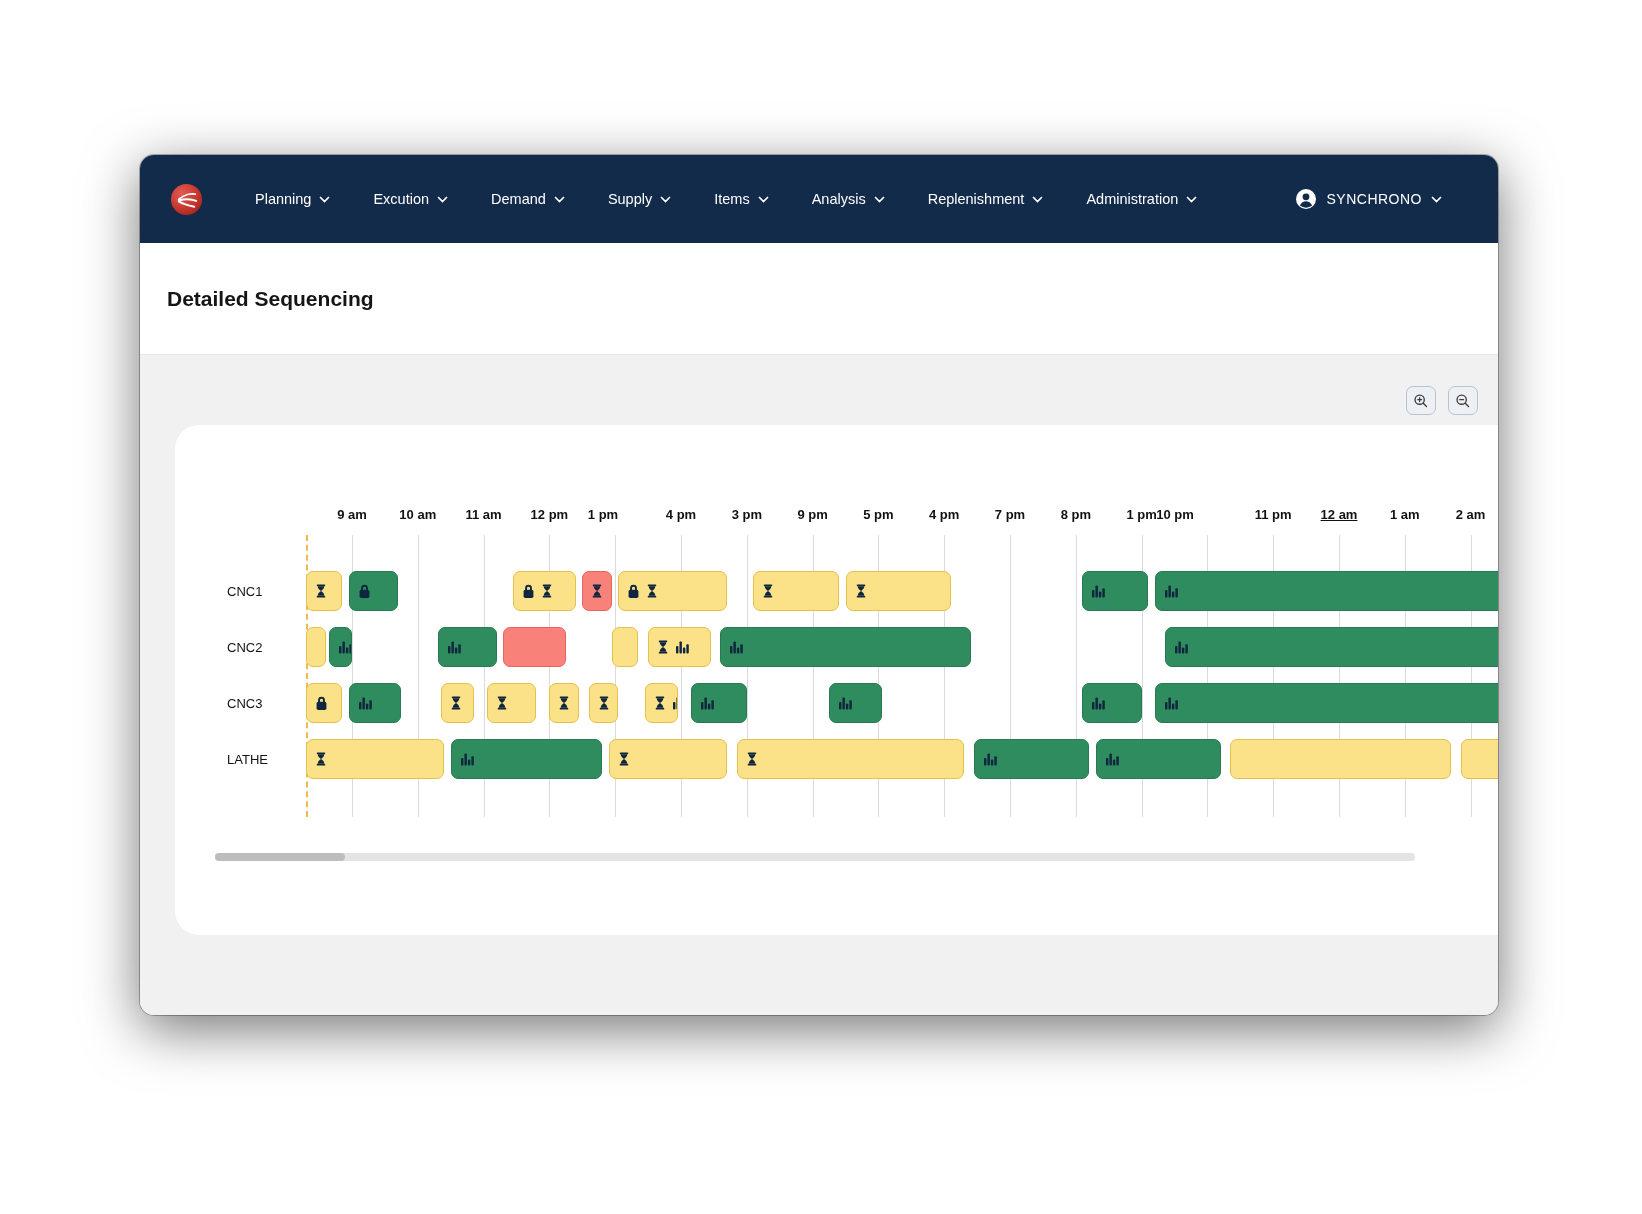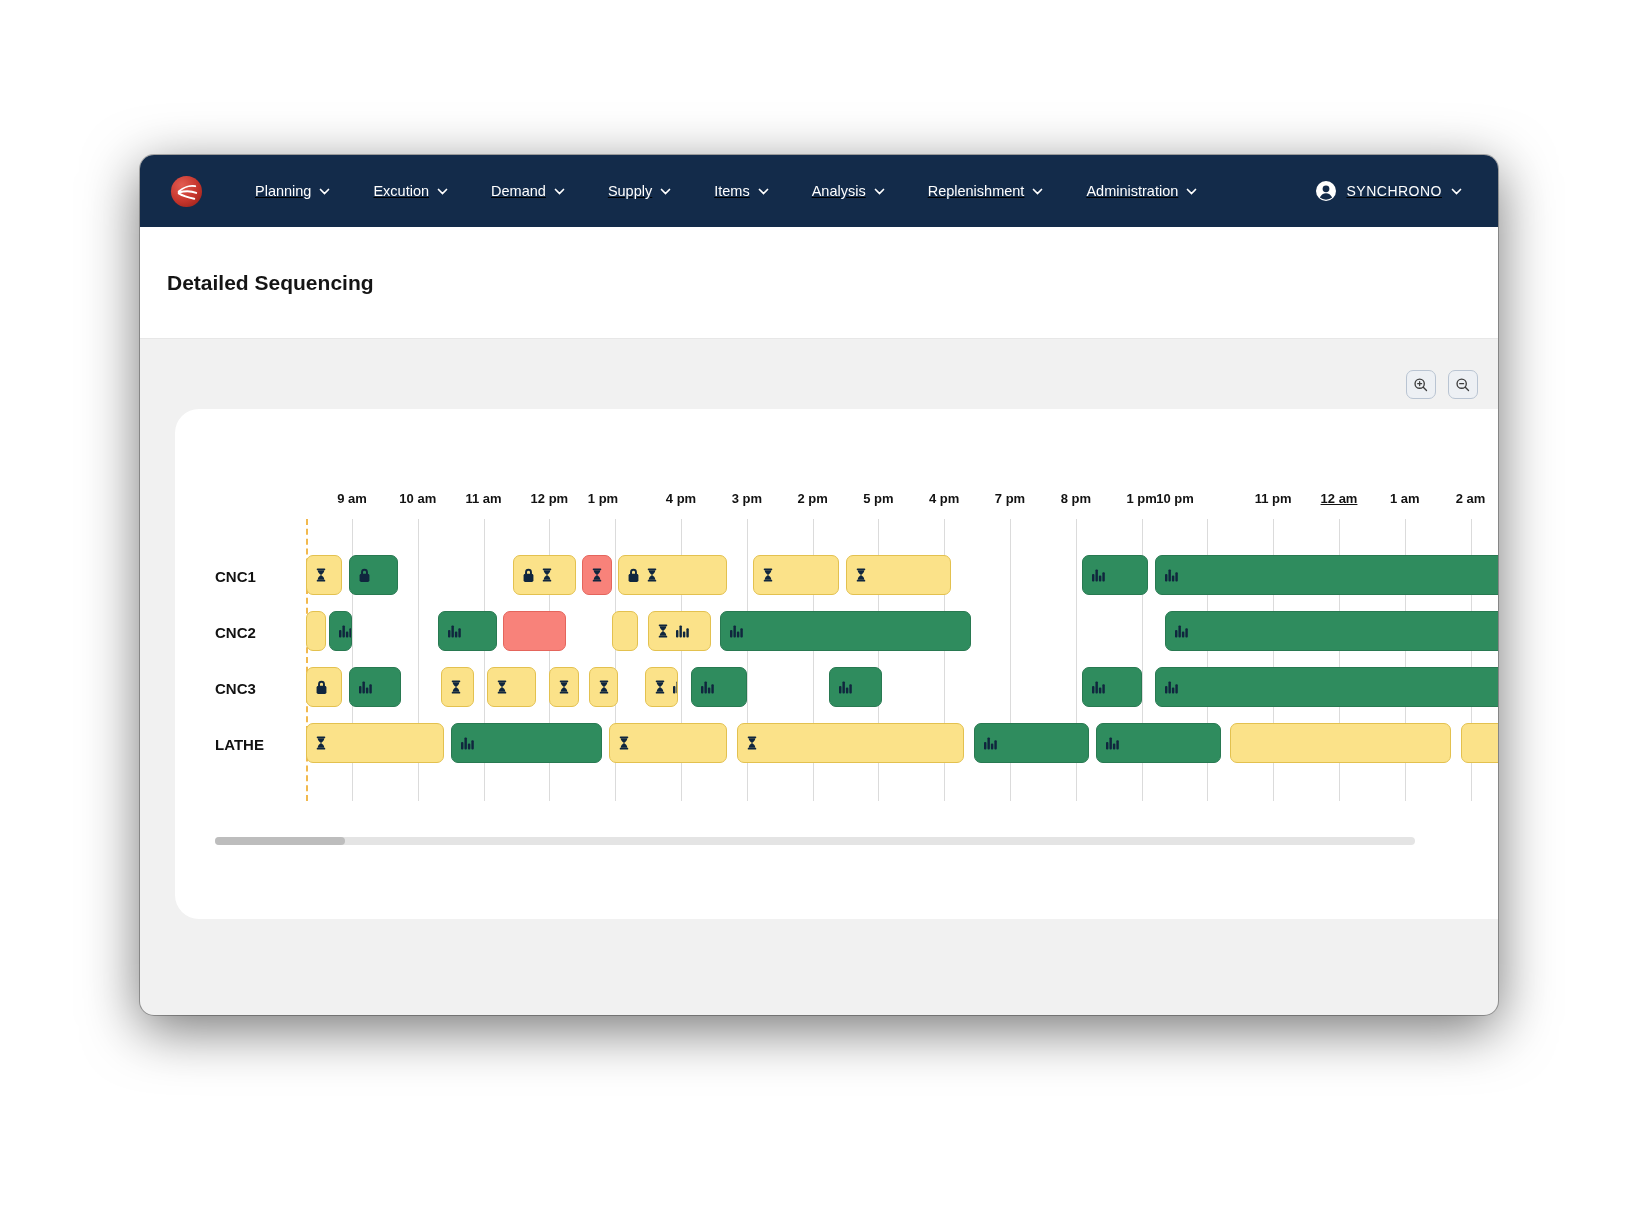--- a/index.html
+++ b/index.html
@@ -9,23 +9,22 @@
     background:#ffffff;
     font-family:"Liberation Sans", sans-serif;
   }
   .window {
     position:absolute; left:140px; top:155px; width:1358px; height:860px;
     border-radius:14px; overflow:hidden; background:#F1F1F1;
     box-shadow:0 14px 55px rgba(0,0,0,.55), 0 0 0 1px rgba(0,0,0,.28);
   }
   
   .navbar {
-    height:72px; background:#132B4A; display:flex; align-items:center;
-    padding:0 36px 0 30px;
-    text-decoration:underline;
+    height:88px; background:#132B4A; display:flex; align-items:center;
+    padding:0 56px 0 30px;
   }
   .logo { width:33px; height:33px; margin-right:52px; cursor:pointer; flex:none; }
   .nav-menu { display:flex; gap:43px; align-items:center; }
   .nav-item {
     display:flex; align-items:center; gap:8px; color:#fff;
     font-size:14.5px; font-weight:500; cursor:pointer; white-space:nowrap;
   }
   .nav-right {
     margin-left:auto; display:flex; align-items:center; gap:9px;
     color:#fff; font-size:14px; font-weight:500; letter-spacing:.5px; cursor:pointer;
@@ -47,21 +46,21 @@
   .card {
     position:absolute; left:35px; top:70px; right:0; height:510px;
     background:#fff; border-radius:24px 0 0 24px; overflow:hidden;
   }
   .axis-label {
     position:absolute; top:82px; width:60px; margin-left:-30px; text-align:center;
     font-size:13px; font-weight:700; color:#121212; white-space:nowrap;
   }
   .gridline { position:absolute; top:110px; height:282px; width:1px; background:#DBDBDB; }
   .nowline { position:absolute; top:110px; height:282px; width:0; border-left:2px dashed #F1B94E; }
-  .row-label { position:absolute; left:40px; font-size:15px; font-weight:700; color:#121212; }
+  .row-label { position:absolute; left:52px; font-size:13px; font-weight:400; color:#121212; }
   .bar {
     position:absolute; height:40px; border-radius:7px; display:flex; align-items:center;
     gap:6px; padding-left:8px; overflow:hidden; cursor:pointer;
   }
   .bar.yellow { background:#FBE289; border:1.5px solid #E3C14F; }
   .bar.green  { background:#2F8C5E; border:1.5px solid #287951; }
   .bar.red    { background:#F8827A; border:1.5px solid #E4655C; }
   .bar svg { flex:none; }
   .scrollbar {
     position:absolute; top:428px; left:40px; width:1200px; height:8px;
@@ -202,21 +201,21 @@
 
     <div class="card">
       <div id="axis">
           <div class="axis-label" style="left: 177px;">9 am</div>
           <div class="axis-label" style="left: 242.8px;">10 am</div>
           <div class="axis-label" style="left: 308.6px;">11 am</div>
           <div class="axis-label" style="left: 374.4px;">12 pm</div>
           <div class="axis-label" style="left: 428px;">1 pm</div>
           <div class="axis-label" style="left: 506px;">4 pm</div>
           <div class="axis-label" style="left: 571.8px;">3 pm</div>
-          <div class="axis-label" style="left: 637.6px;">2 pm</div>
+          <div class="axis-label" style="left: 637.6px;">9 pm</div>
           <div class="axis-label" style="left: 703.4px;">5 pm</div>
           <div class="axis-label" style="left: 769.2px;">4 pm</div>
           <div class="axis-label" style="left: 835px;">7 pm</div>
           <div class="axis-label" style="left: 900.8px;">8 pm</div>
           <div class="axis-label" style="left: 966.6px;">1 pm</div>
           <div class="axis-label" style="left: 1000px;">10 pm</div>
           <div class="axis-label" style="left: 1098.2px;">11 pm</div>
           <div class="axis-label" style="left: 1164px; text-decoration: underline;">12 am</div>
           <div class="axis-label" style="left: 1229.8px;">1 am</div>
           <div class="axis-label" style="left: 1295.6px;">2 am</div>

